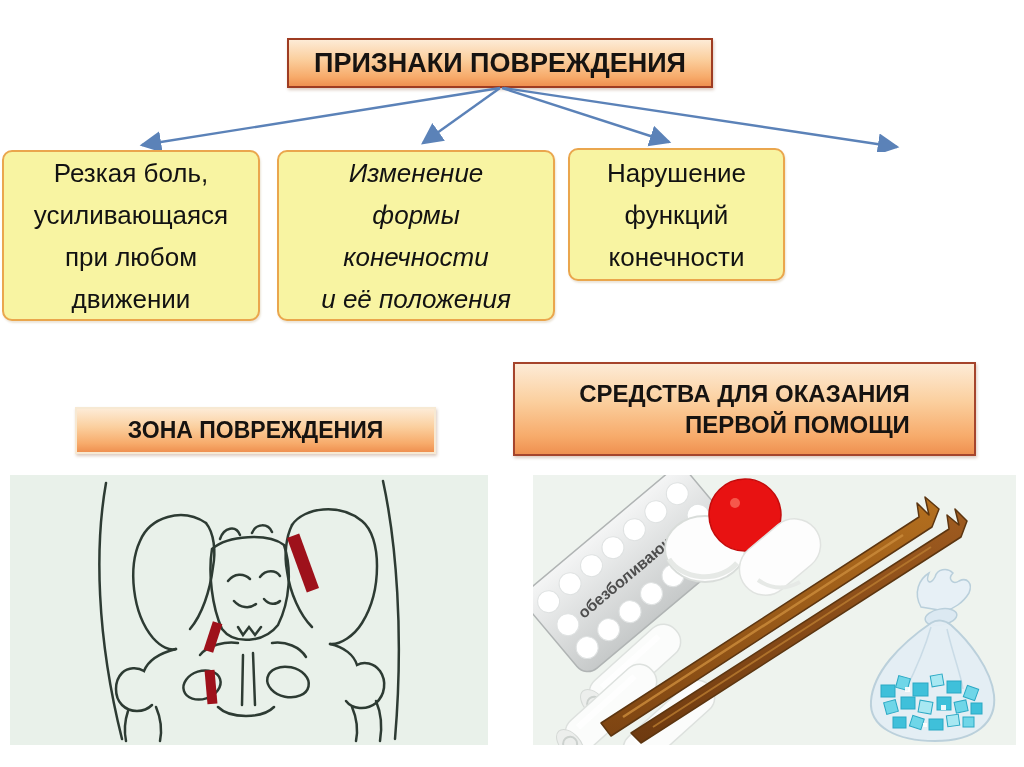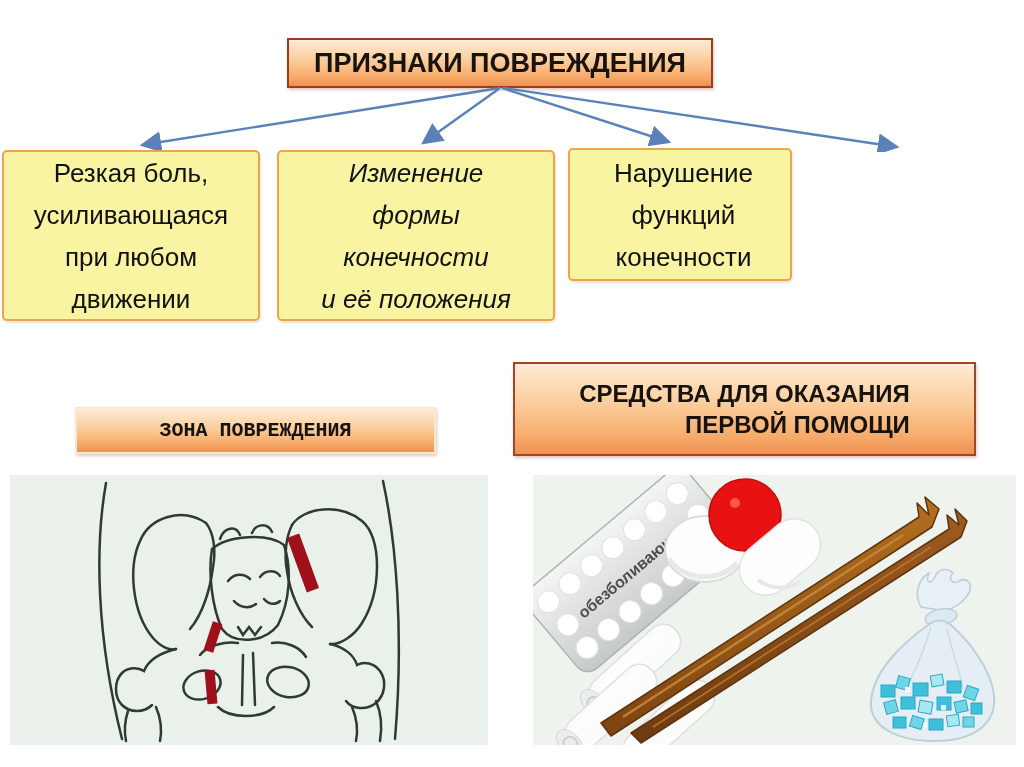--- a/index.html
+++ b/index.html
@@ -9,32 +9,32 @@
   }
   
   .peach{
     position:absolute;display:flex;align-items:center;justify-content:center;
     text-align:right;font-weight:bold;color:#161311;border-radius:0;
     background:linear-gradient(180deg,#fdebd6 0%,#fbcf9e 42%,#f7ab6b 80%,#ef9050 100%);
     box-shadow:1px 2px 3px rgba(130,70,30,.28);
     white-space:pre-line;
   }
   .title-box{left:287px;top:38px;width:422px;height:46px;font-size:27px;border:2px solid #9e3c22;}
-  .zone-label{left:75px;top:407px;width:357px;height:43px;font-size:20px;border:2px solid #f7e9d3;font-family:Liberation Mono, monospace;}
+  .zone-label{left:75px;top:407px;width:357px;height:43px;font-size:23px;border:2px solid #f7e9d3;}
   .aid-label{left:513px;top:362px;width:459px;height:90px;font-size:24px;line-height:31px;border:2px solid #a5442c;}
   
   .sign{
     position:absolute;display:flex;align-items:center;justify-content:center;
     text-align:center;color:#121212;font-size:26px;line-height:42px;
-    background:#f8f4a2;border:2px solid #eaa64d;border-radius:5px;
+    background:#f8f4a2;border:2px solid #eaa64d;border-radius:10px;
     white-space:pre-line;box-shadow:1px 2px 2px rgba(150,110,40,.18);
   }
   .sign1{left:2px;top:150px;width:254px;height:167px;}
   .sign2{left:277px;top:150px;width:274px;height:167px;font-style:italic;}
-  .sign3{left:568px;top:148px;width:213px;height:129px;padding-left:7px;}
+  .sign3{left:568px;top:148px;width:213px;height:129px;}
   .sign4{left:796px;top:149px;width:218px;height:170px;}
   
   .arrows{position:absolute;left:0;top:86px;width:1024px;height:66px;}
   
   .figure{position:absolute;overflow:hidden;}
   .fig-pelvis{left:10px;top:475px;width:478px;height:270px;background:#e9f1ea;}
   .fig-aid{left:533px;top:475px;width:483px;height:270px;background:#eef3ee;}
   svg{display:block;}
 </style>
 </head>

